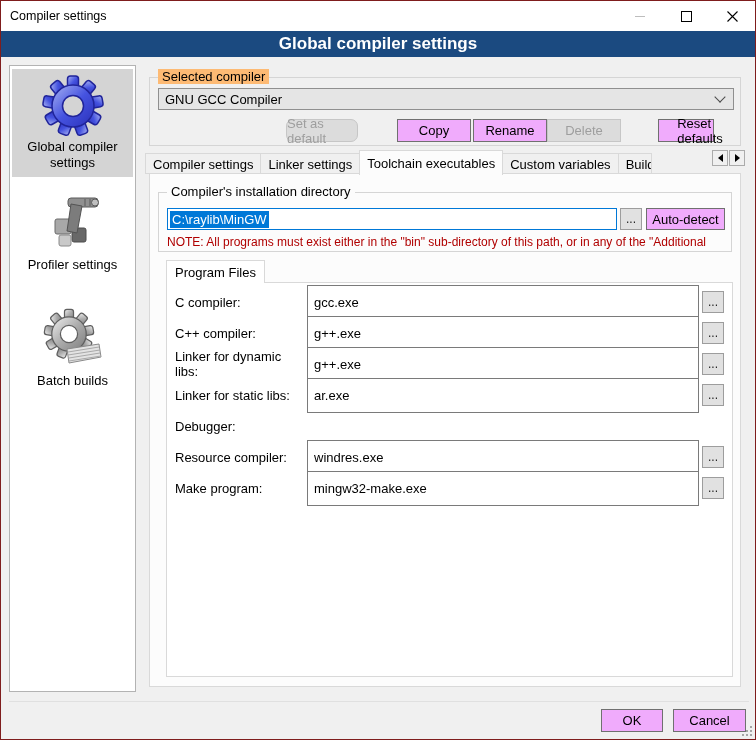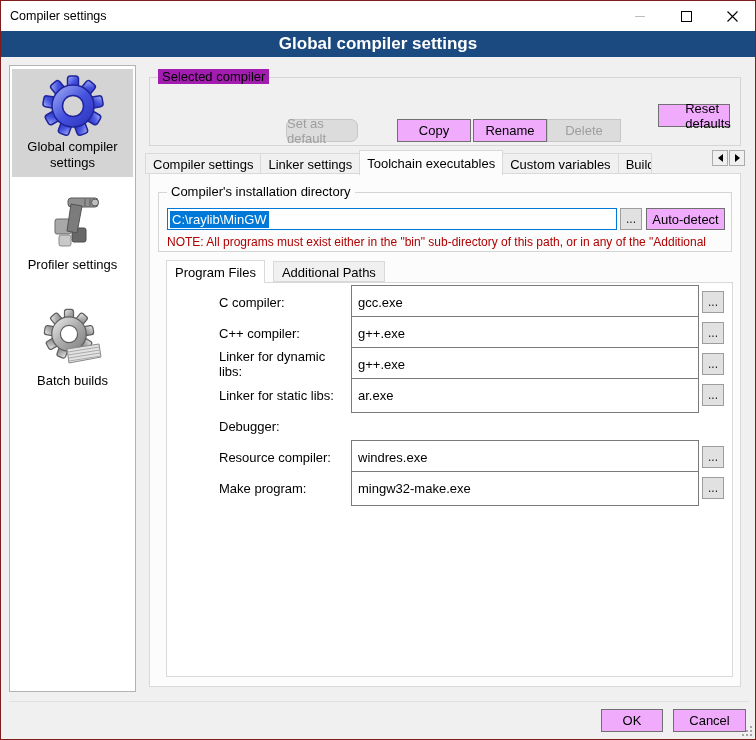--- a/index.html
+++ b/index.html
@@ -27,34 +27,34 @@
   .side-item.selected{background:#d4d4d4;}
   .side-item + .side-item{margin-top:10px;}
   .side-item:last-child{margin-top:24px;}
   .side-icon{display:block;margin:0 auto 2px;width:64px;height:64px;}
   .side-label{font-size:13px;line-height:16px;color:#000;}
 
   
   .groupbox{position:absolute;border:1px solid #d5d5d5;box-sizing:border-box;}
   .legend{position:absolute;top:-9px;left:8px;font-size:13px;color:#000;padding:0 4px;}
   .g-selcomp{left:148px;top:76px;width:592px;height:69px;background:#f0f0f0;}
-  .g-selcomp .legend{background:#a21caf;}
+  .g-selcomp .legend{background:#fdba74;}
   .combo{display:flex;align-items:center;background:#e5e5e5;border:1px solid #8f8f8f;
     box-sizing:border-box;font-size:13px;color:#000;padding:0 24px 0 6px;position:relative;}
   .combo .chev{position:absolute;right:9px;top:50%;width:7px;height:7px;margin-top:-6px;
     border-right:1.5px solid #4a4a4a;border-bottom:1.5px solid #4a4a4a;transform:rotate(45deg);}
   .main-combo{position:absolute;left:8px;top:10px;width:576px;height:22px;}
   .btn{background:#f0abfc;border:1px solid #707070;box-sizing:border-box;font-size:13px;
     color:#000;font-family:"Liberation Sans",sans-serif;display:flex;align-items:center;justify-content:center;}
   .btn.disabled{background:#dcdcdc;border-color:#c6c6c6;color:#9e9e9e;}
   .b-setdef{position:absolute;left:136px;top:41px;width:72px;height:23px;border-radius:7px;}
   .b-copy{position:absolute;left:247px;top:41px;width:74px;height:23px;}
   .b-rename{position:absolute;left:323px;top:41px;width:74px;height:23px;text-align:right;}
   .b-delete{position:absolute;left:397px;top:41px;width:74px;height:23px;}
-  .b-reset{position:absolute;left:508px;top:26px;width:72px;height:23px;padding-left:28px;}
+  .b-reset{position:absolute;left:508px;top:41px;width:56px;height:23px;padding-left:28px;}
 
   
   .tabs-row{position:absolute;left:144px;top:148px;width:602px;height:25px;
     display:flex;align-items:flex-end;z-index:3;}
   .tab{height:21px;line-height:21px;background:#f0f0f0;border:1px solid #d9d9d9;
     box-sizing:border-box;font-size:13px;padding:0 7px;white-space:nowrap;margin-right:-1px;}
   .tab.active{height:25px;line-height:25px;background:#fcfcfc;border-bottom:none;
     margin-bottom:-1px;z-index:4;position:relative;}
   .tab.clip{max-width:34px;overflow:hidden;}
   .tab-arrows{position:absolute;right:2px;top:1px;display:flex;gap:1px;}
@@ -78,21 +78,21 @@
   .autodetect-btn{width:79px;height:22px;margin-left:4px;}
   .note{position:absolute;left:8px;top:42px;width:558px;font-size:12px;color:#b00000;
     white-space:nowrap;overflow:hidden;}
 
   
   .subtabs{position:absolute;left:16px;top:85px;height:23px;display:flex;align-items:flex-end;z-index:5;gap:9px;}
   .subtab{height:21px;line-height:21px;background:#f0f0f0;border:1px solid #d9d9d9;box-sizing:border-box;
     font-size:13px;padding:0 8px;margin-right:-1px;white-space:nowrap;}
   .subtab.active{height:23px;line-height:23px;background:#ffffff;border-bottom:none;margin-bottom:-1px;z-index:6;position:relative;}
   .inner-page{position:absolute;left:16px;top:108px;width:567px;height:395px;background:#ffffff;
-    border:1px solid #d9d9d9;box-sizing:border-box;padding-top:8px;padding-left:44px;}
+    border:1px solid #d9d9d9;box-sizing:border-box;padding-top:8px;}
   .field-row{display:flex;align-items:center;height:22px;margin:0 8px 9px 8px;}
   .field-label{width:132px;font-size:13px;color:#000;flex:none;}
   .text-input{flex:1;height:35px;box-sizing:border-box;border:1px solid #7a7a7a;background:#fff;
     font-size:13px;display:flex;align-items:center;padding-left:6px;overflow:hidden;white-space:nowrap;}
   .combo.row-combo{flex:1;height:22px;}
 
   
   .separator{position:absolute;left:8px;top:700px;width:740px;height:1px;background:#e0e0e0;}
   .b-ok{position:absolute;left:600px;top:708px;width:62px;height:23px;}
   .b-cancel{position:absolute;left:672px;top:708px;width:73px;height:23px;}
@@ -193,20 +193,24 @@
         <line x1="27" y1="48" x2="59" y2="43" stroke="#a9a9a9"></line>
         <line x1="28" y1="51" x2="59" y2="46" stroke="#a9a9a9"></line>
         <line x1="28" y1="54" x2="60" y2="49" stroke="#a9a9a9"></line>
       </svg>
       <div class="side-label">Batch builds</div>
     </div>
   </div>
 
   <div class="groupbox g-selcomp">
     <div class="legend">Selected compiler</div>
+    <div class="combo main-combo">
+      <span>GNU GCC Compiler</span>
+      <span class="chev"></span>
+    </div>
     <div class="btn disabled b-setdef">Set as default</div>
     <div class="btn b-copy">Copy</div>
     <div class="btn b-rename">Rename</div>
     <div class="btn disabled b-delete">Delete</div>
     <div class="btn b-reset">Reset defaults</div>
   </div>
 
   <div class="tabs-row">
     <div class="tab">Compiler settings</div>
     <div class="tab">Linker settings</div>
@@ -232,21 +236,20 @@
           <span class="sel">C:\raylib\MinGW</span>
         </div>
         <div class="btn browse-btn">...</div>
         <div class="btn autodetect-btn">Auto-detect</div>
       </div>
       <div class="note">NOTE: All programs must exist either in the "bin" sub-directory of this path, or in any of the "Additional</div>
     </div>
 
     <div class="subtabs">
       <div class="subtab active">Program Files</div>
-      <div class="subtab">Additional Paths</div>
     </div>
 
     <div class="inner-page">
       <div class="field-row">
         <div class="field-label">C compiler:</div>
         <div class="text-input">gcc.exe</div>
         <div class="btn browse-btn">...</div>
       </div>
       <div class="field-row">
         <div class="field-label">C++ compiler:</div>

